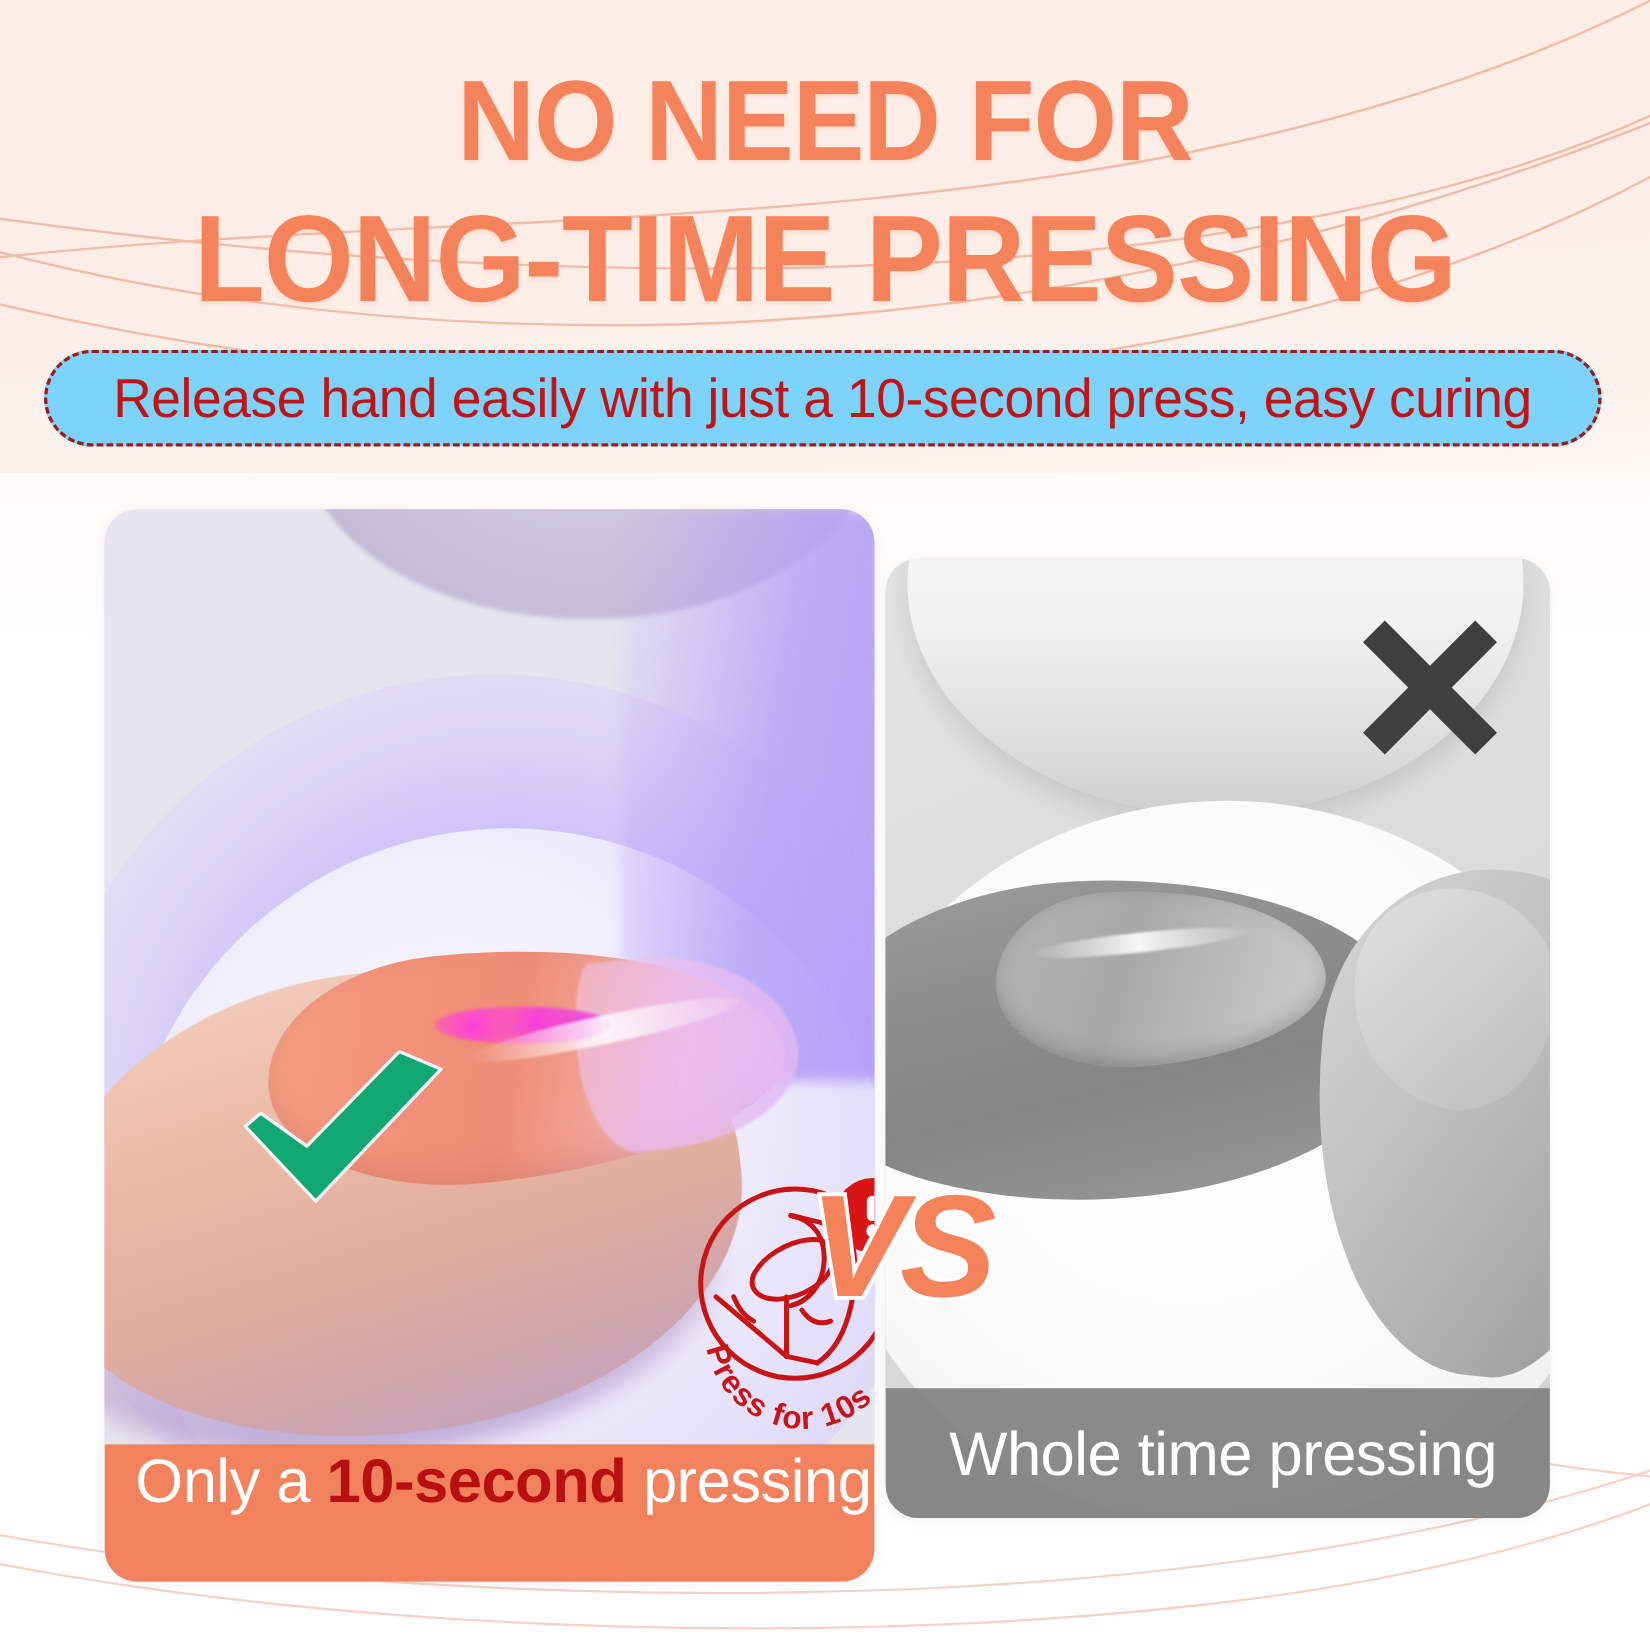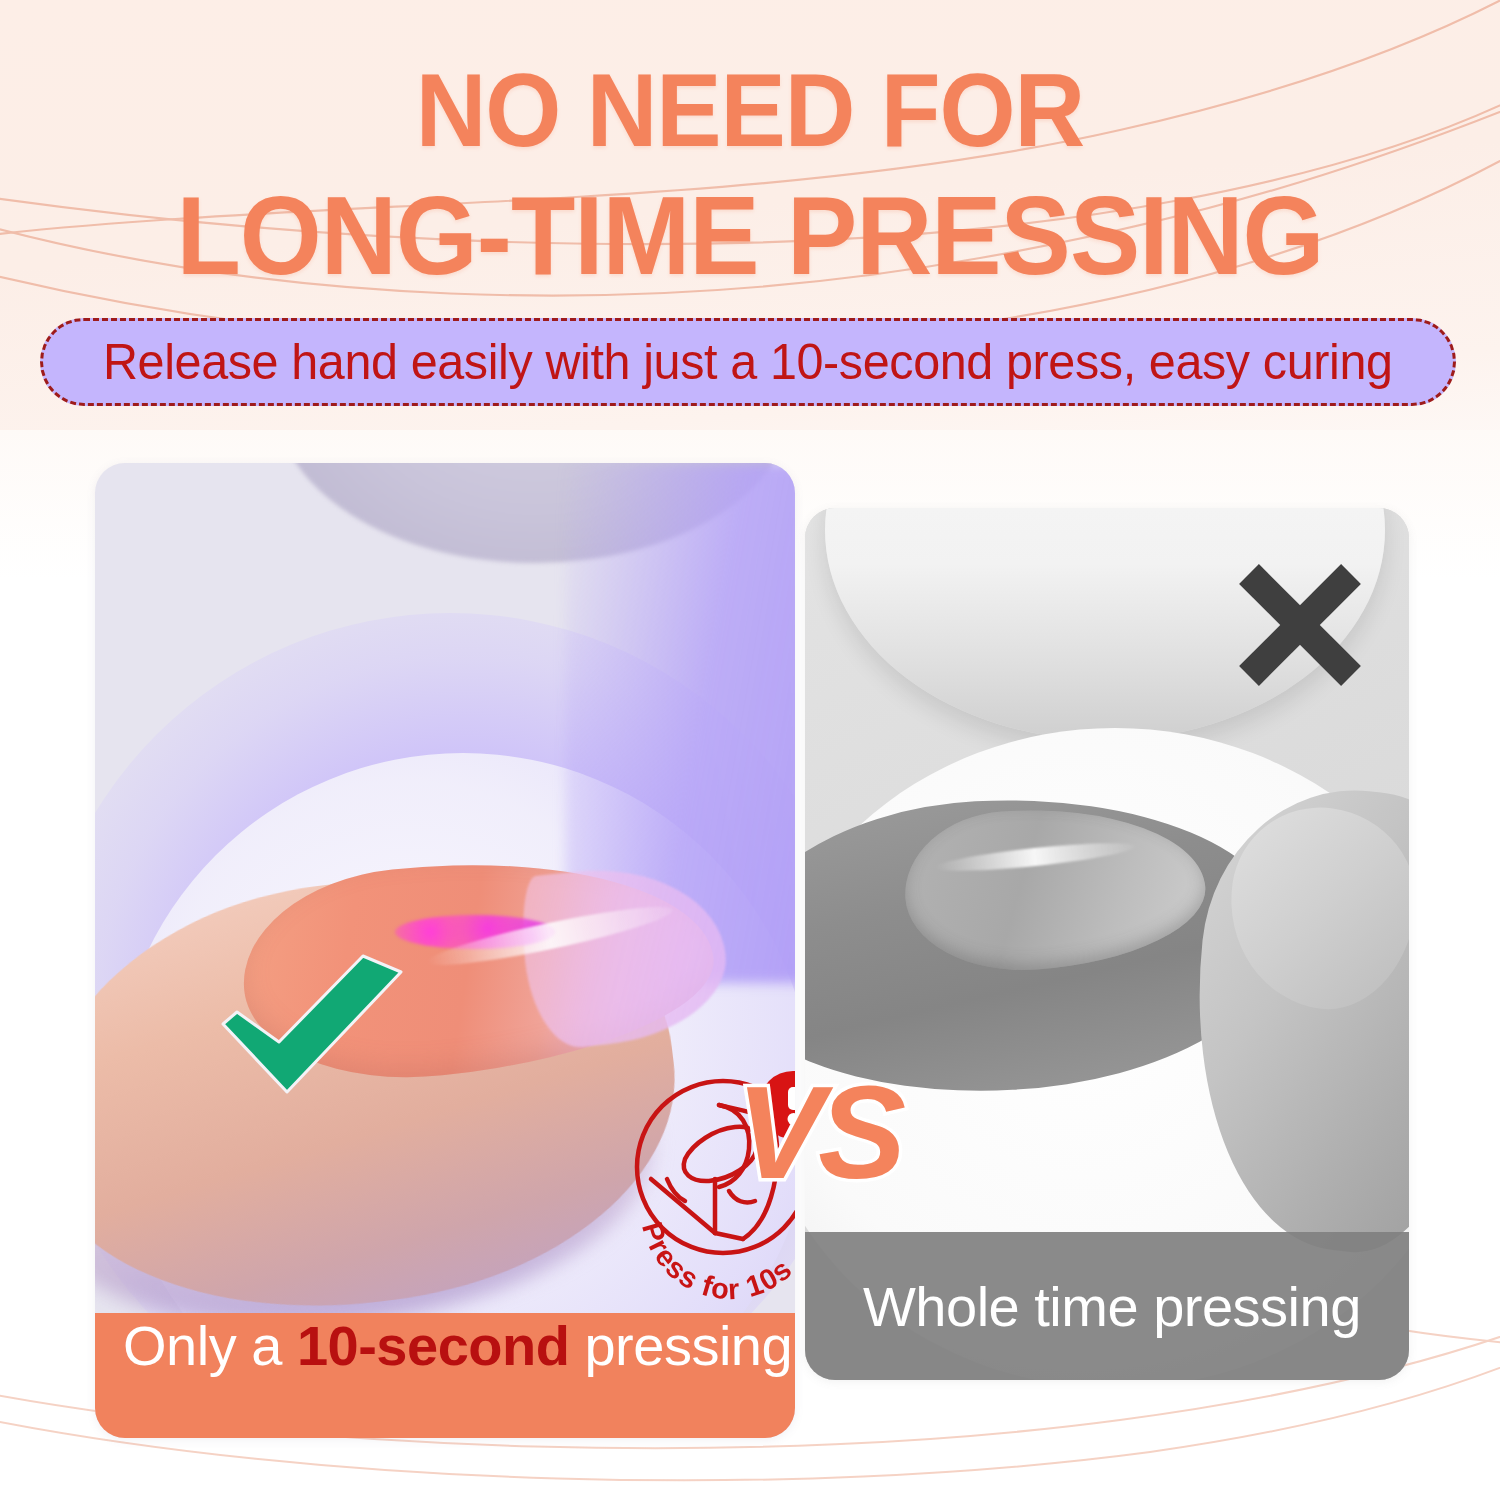--- a/index.html
+++ b/index.html
@@ -52,21 +52,21 @@
     text-shadow: 0 2px 4px rgba(244,131,92,0.18);
   }
   .headline .l2 { display:block; margin-top: 18px; font-size: 112px; }
 
   
   .subtitle-box {
     position: absolute;
     left: 40px; top: 318px;
     width: 1416px; height: 88px;
     box-sizing: border-box;
-    background: #c4b5fd;
+    background: #7dd3fc;
     border: 3px dashed #9e1b1b;
     border-radius: 46px;
     display: flex;
     align-items: center;
     justify-content: center;
   }
   .subtitle-text {
     color: #c01515;
     font-size: 50px;
     font-weight: 500;
@@ -270,21 +270,21 @@
     border-radius: 48% 52% 44% 56% / 44% 46% 54% 56%;
     background: linear-gradient(130deg, #e0e0e0 0%, #cfcfcf 50%, #bcbcbc 100%);
     transform: rotate(8deg);
   }
   .x-mark { position:absolute; right:44px; top:52px; width:130px; height:130px; }
 
   
   .caption-right {
     position: absolute;
     left: 0; bottom: 0;
-    width: 604px; height: 148px;
+    width: 604px; height: 118px;
     background: rgba(128,128,128,0.92);
     display: flex;
     align-items: center;
     padding-left: 58px;
     box-sizing: border-box;
   }
   .caption-right .txt {
     color: #ffffff;
     font-size: 56px;
     font-weight: 500;

